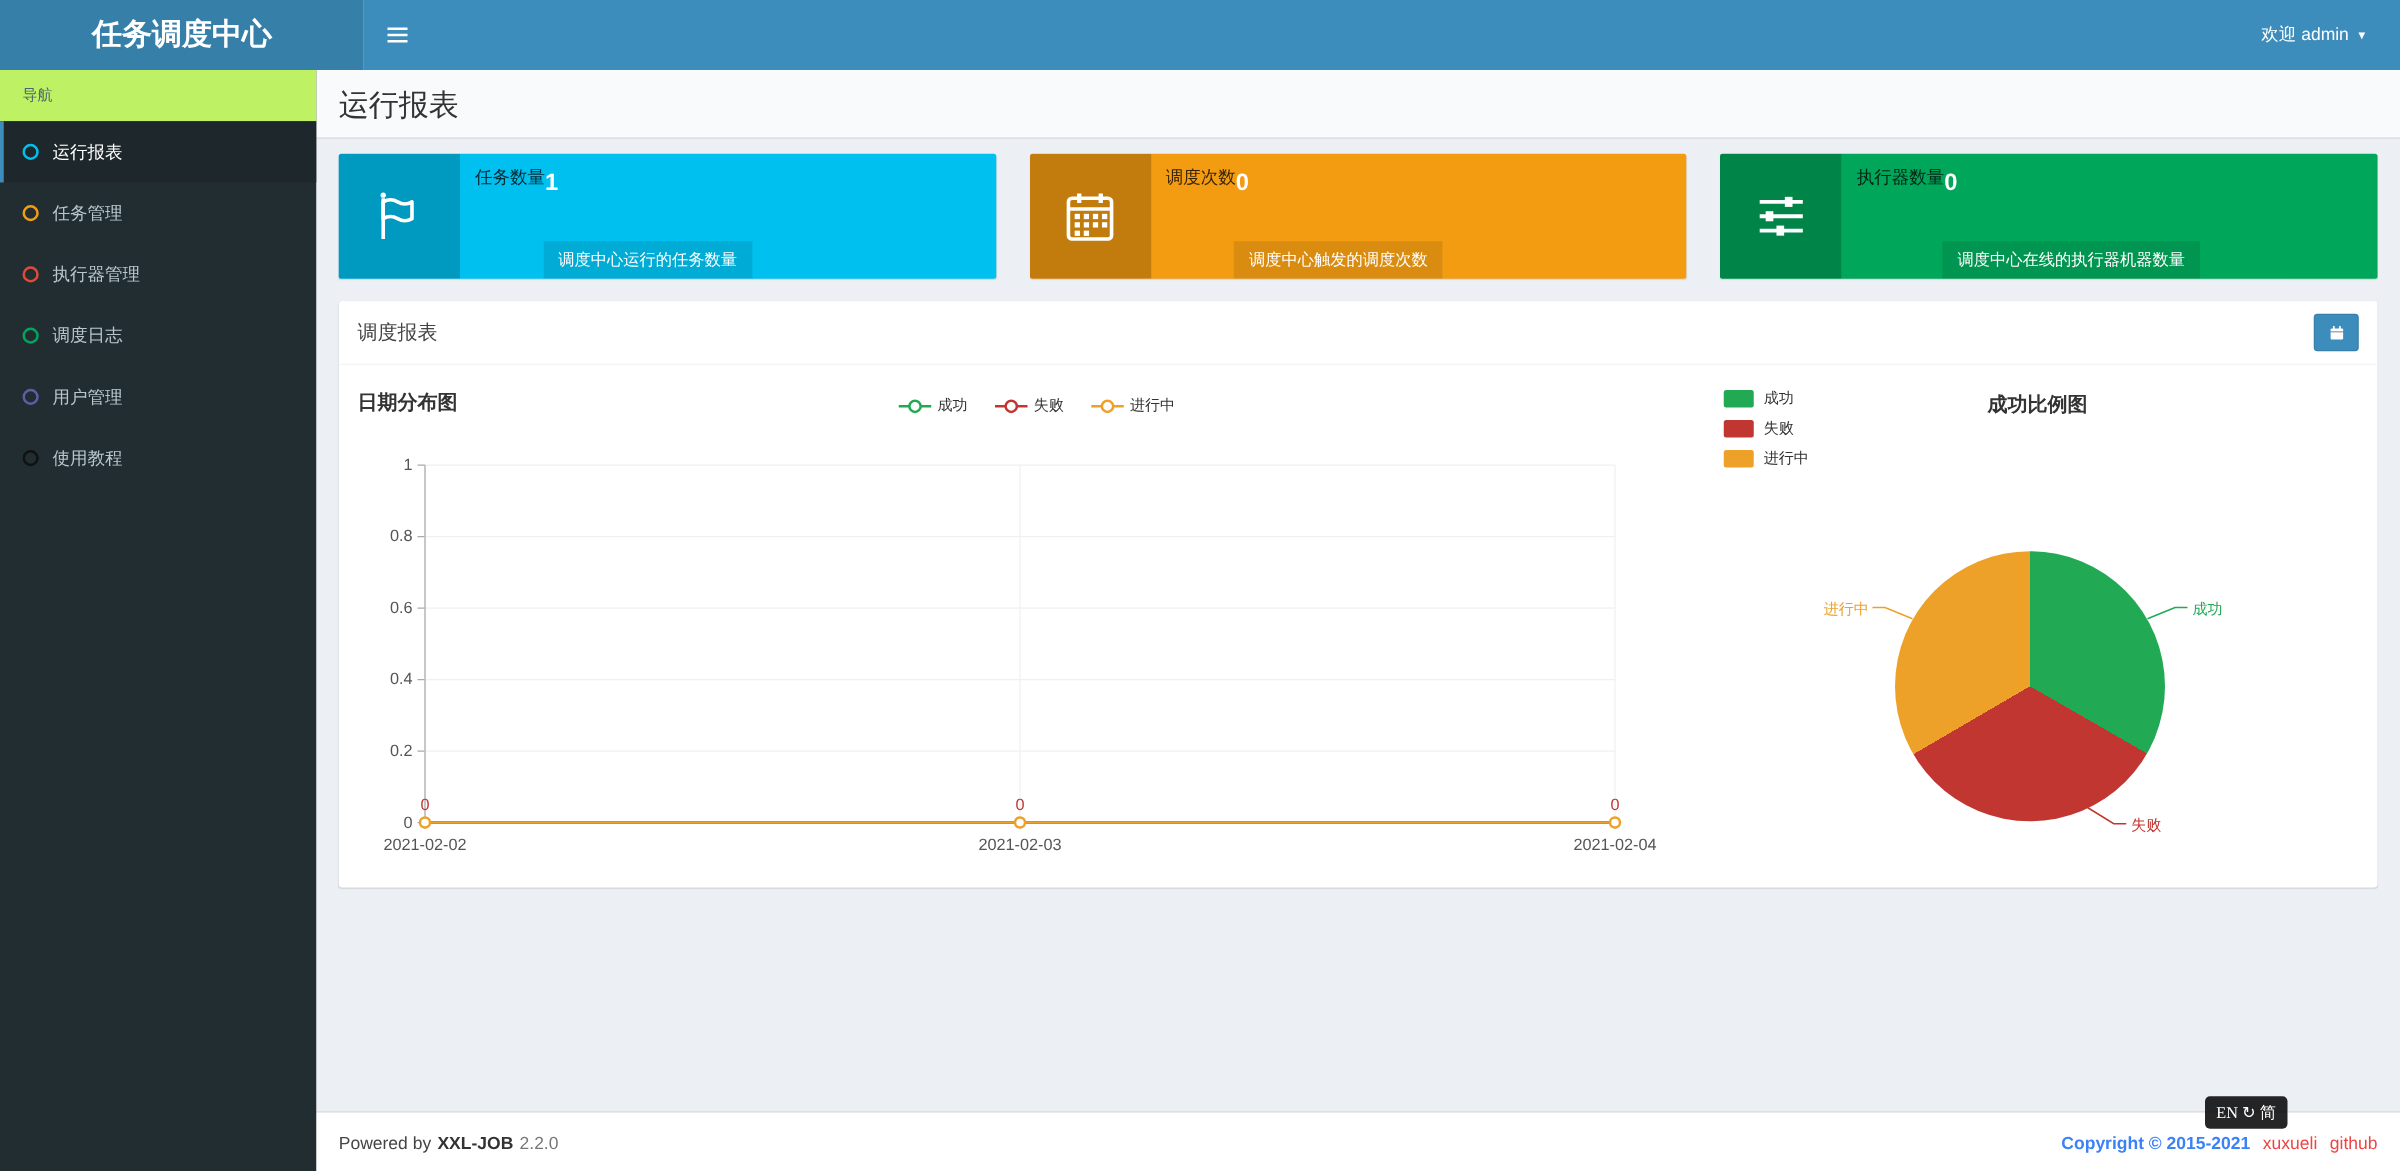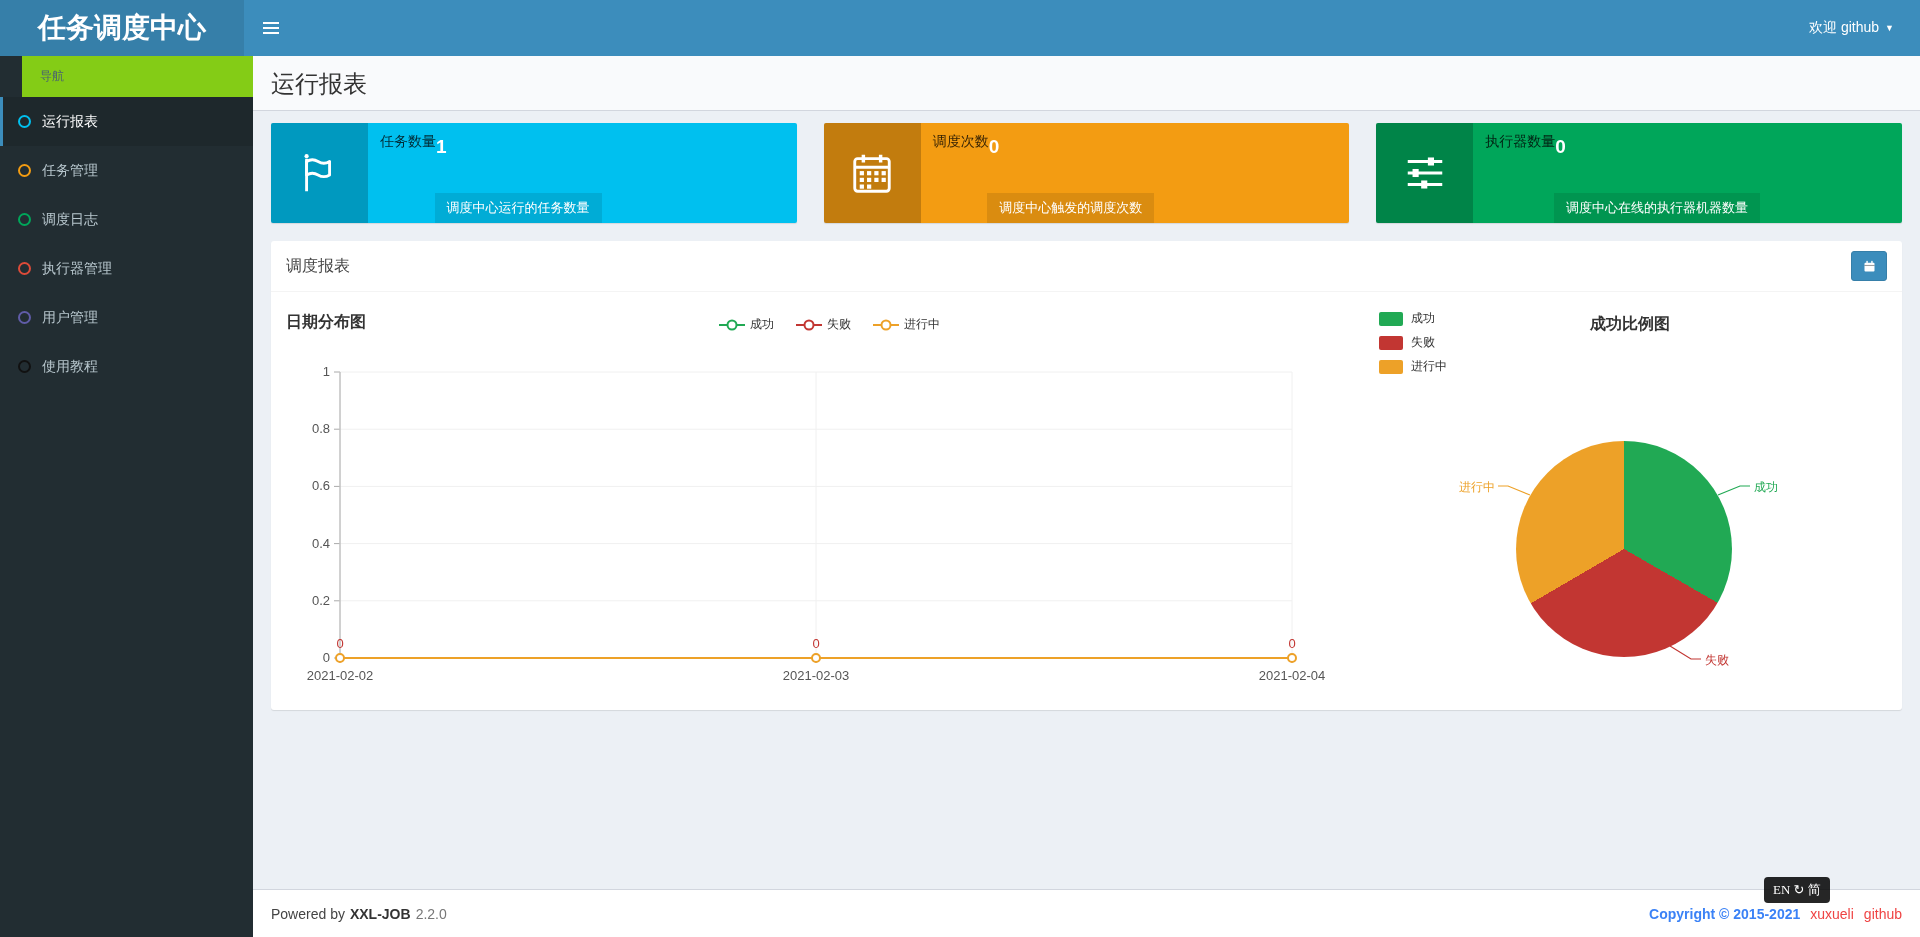--- a/index.html
+++ b/index.html
@@ -6,33 +6,33 @@
   html,body { width: 1920px; height: 937px; }
   body {
     position: relative;
     font-family: "Liberation Sans", "DejaVu Sans", sans-serif;
     background: #ecf0f5;
     overflow: hidden;
   }
   
   .topbar { display: flex; height: 56px; }
   .logo {
-    width: 244px; background: #367fa9; color: #fff;
-    font-size: 28px; font-weight: bold; text-align: center; line-height: 56px;
+    width: 291px; background: #367fa9; color: #fff;
+    font-size: 24px; font-weight: bold; text-align: center; line-height: 56px;
     cursor: pointer;
   }
   .navbar { flex: 1; background: #3c8dbc; display: flex; align-items: center; justify-content: space-between; color: #fff; }
   .hamburger { padding: 0 19px; cursor: pointer; height: 100%; display: flex; align-items: center; }
   .hamburger-bars { display: flex; flex-direction: column; gap: 3px; }
   .hamburger-bars i { display: block; width: 16px; height: 2px; background: #fff; }
   .user-menu { margin-right: 20px; font-size: 14px; cursor: pointer; display: flex; align-items: center; gap: 6px; height: 100%; padding: 0 6px; }
   .caret { font-size: 9px; line-height: 1; }
   
   .sidebar { position: absolute; left: 0; top: 56px; bottom: 0; width: 253px; background: #222d32; z-index: 2; }
-  .sidebar-header { background: #84cc16; color: #4b646f; font-size: 12px; padding: 12px 18px; margin-left: 22px; }
+  .sidebar-header { background: #bef264; color: #4b646f; font-size: 12px; padding: 12px 18px; }
   .sidebar-menu { list-style: none; }
   .menu-item {
     display: flex; align-items: center; gap: 11px; height: 49px; padding: 0 15px;
     color: #b8c7ce; font-size: 14px; cursor: pointer; border-left: 3px solid transparent;
   }
   .menu-item.active { background: #1e282c; color: #fff; border-left-color: #3c8dbc; }
   .circle-icon { width: 13px; height: 13px; border: 2px solid currentColor; border-radius: 50%; flex: none; }
   
   .content-wrapper { margin-left: 253px; min-height: 832px; }
   .content-header { padding: 12px 18px 10px; background: #f9fafc; border-bottom: 1px solid #d2d6de; }
@@ -107,44 +107,44 @@
   <div class="logo">任务调度中心</div>
   <nav class="navbar">
     <div class="hamburger">
       <span class="hamburger-bars">
           <i></i>
           <i></i>
           <i></i>
         </span>
     </div>
     <div class="user-menu">
-      <span>欢迎 github</span>
+      <span>欢迎 admin</span>
       <span class="caret">▼</span>
     </div>
   </nav>
 </header>
 
 <aside class="sidebar">
   <div class="sidebar-header">导航</div>
   <ul class="sidebar-menu">
     <li class="menu-item active">
       <span class="circle-icon" style="color: rgb(0, 192, 239);"></span>
       <span>运行报表</span>
     </li>
     <li class="menu-item">
       <span class="circle-icon" style="color: rgb(243, 156, 18);"></span>
       <span>任务管理</span>
     </li>
     <li class="menu-item">
+      <span class="circle-icon" style="color: rgb(221, 75, 57);"></span>
+      <span>执行器管理</span>
+    </li>
+    <li class="menu-item">
       <span class="circle-icon" style="color: rgb(0, 166, 90);"></span>
       <span>调度日志</span>
-    </li>
-    <li class="menu-item">
-      <span class="circle-icon" style="color: rgb(221, 75, 57);"></span>
-      <span>执行器管理</span>
     </li>
     <li class="menu-item">
       <span class="circle-icon" style="color: rgb(96, 92, 168);"></span>
       <span>用户管理</span>
     </li>
     <li class="menu-item">
       <span class="circle-icon" style="color: rgb(17, 17, 17);"></span>
       <span>使用教程</span>
     </li>
   </ul>

